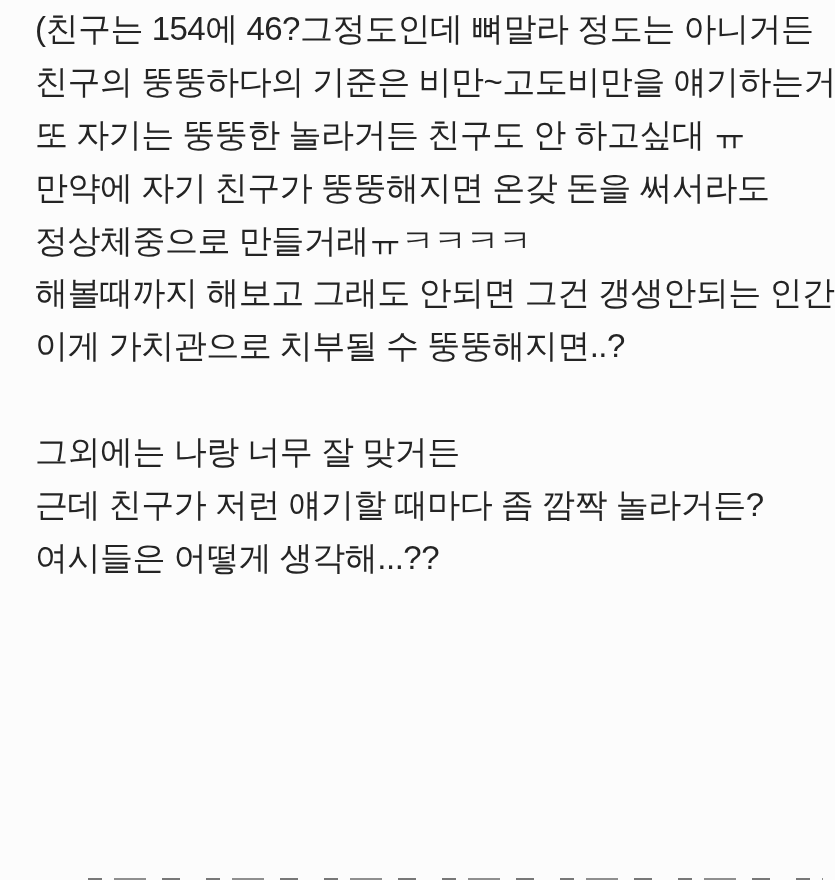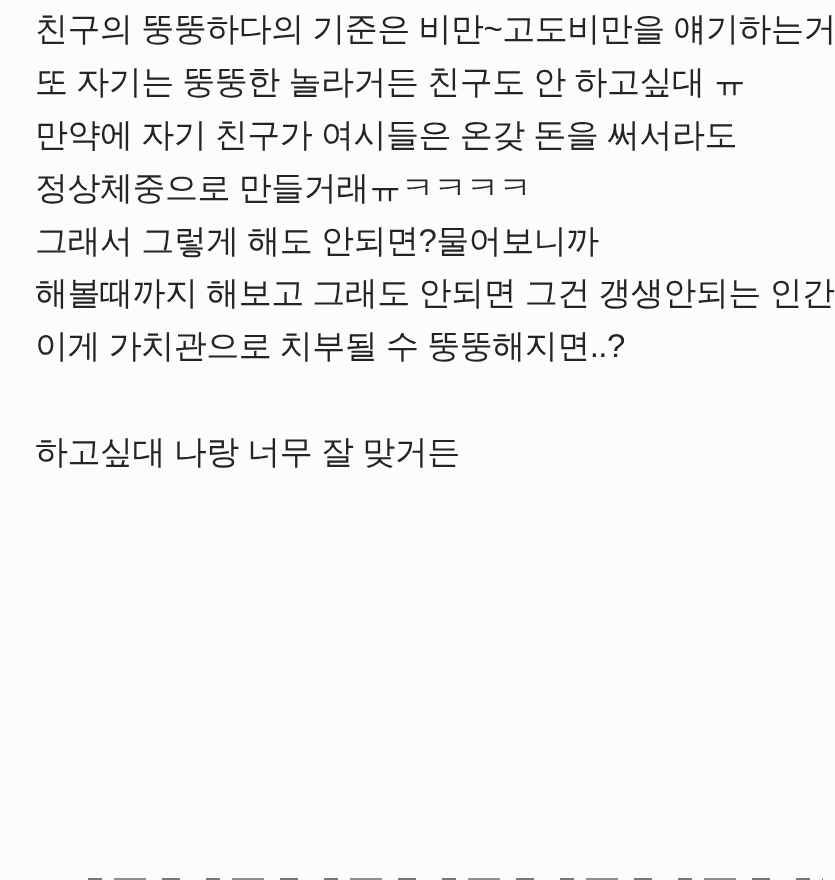--- a/index.html
+++ b/index.html
@@ -47,24 +47,26 @@
         transparent 58px, transparent 74px,
         rgba(45,45,45,0.85) 74px, rgba(45,45,45,0.85) 92px,
         transparent 92px, transparent 118px);
   }
 </style>
 </head>
 <body>
 
 <div class="screen">
   <div class="post-text">
+    <div class="line">(친구는 154에 46?그정도인데 뼈말라 정도는 아니거든</div>
     <div class="line">친구의 뚱뚱하다의 기준은 비만~고도비만을 얘기하는거</div>
     <div class="line">또 자기는 뚱뚱한 놀라거든 친구도 안 하고싶대 ㅠ</div>
-    <div class="line">만약에 자기 친구가 여시들은 온갖 돈을 써서라도</div>
+    <div class="line">만약에 자기 친구가 뚱뚱해지면 온갖 돈을 써서라도</div>
     <div class="line">정상체중으로 만들거래ㅠㅋㅋㅋㅋ</div>
-    <div class="line">그래서 그렇게 해도 안되면?물어보니까</div>
     <div class="line">해볼때까지 해보고 그래도 안되면 그건 갱생안되는 인간</div>
     <div class="line">이게 가치관으로 치부될 수 뚱뚱해지면..?</div>
     <div class="line"></div>
-    <div class="line">하고싶대 나랑 너무 잘 맞거든</div>
+    <div class="line">그외에는 나랑 너무 잘 맞거든</div>
+    <div class="line">근데 친구가 저런 얘기할 때마다 좀 깜짝 놀라거든?</div>
+    <div class="line">여시들은 어떻게 생각해...??</div>
   </div>
   <div class="next-line-clip"></div>
 </div>
 
 </body></html>

